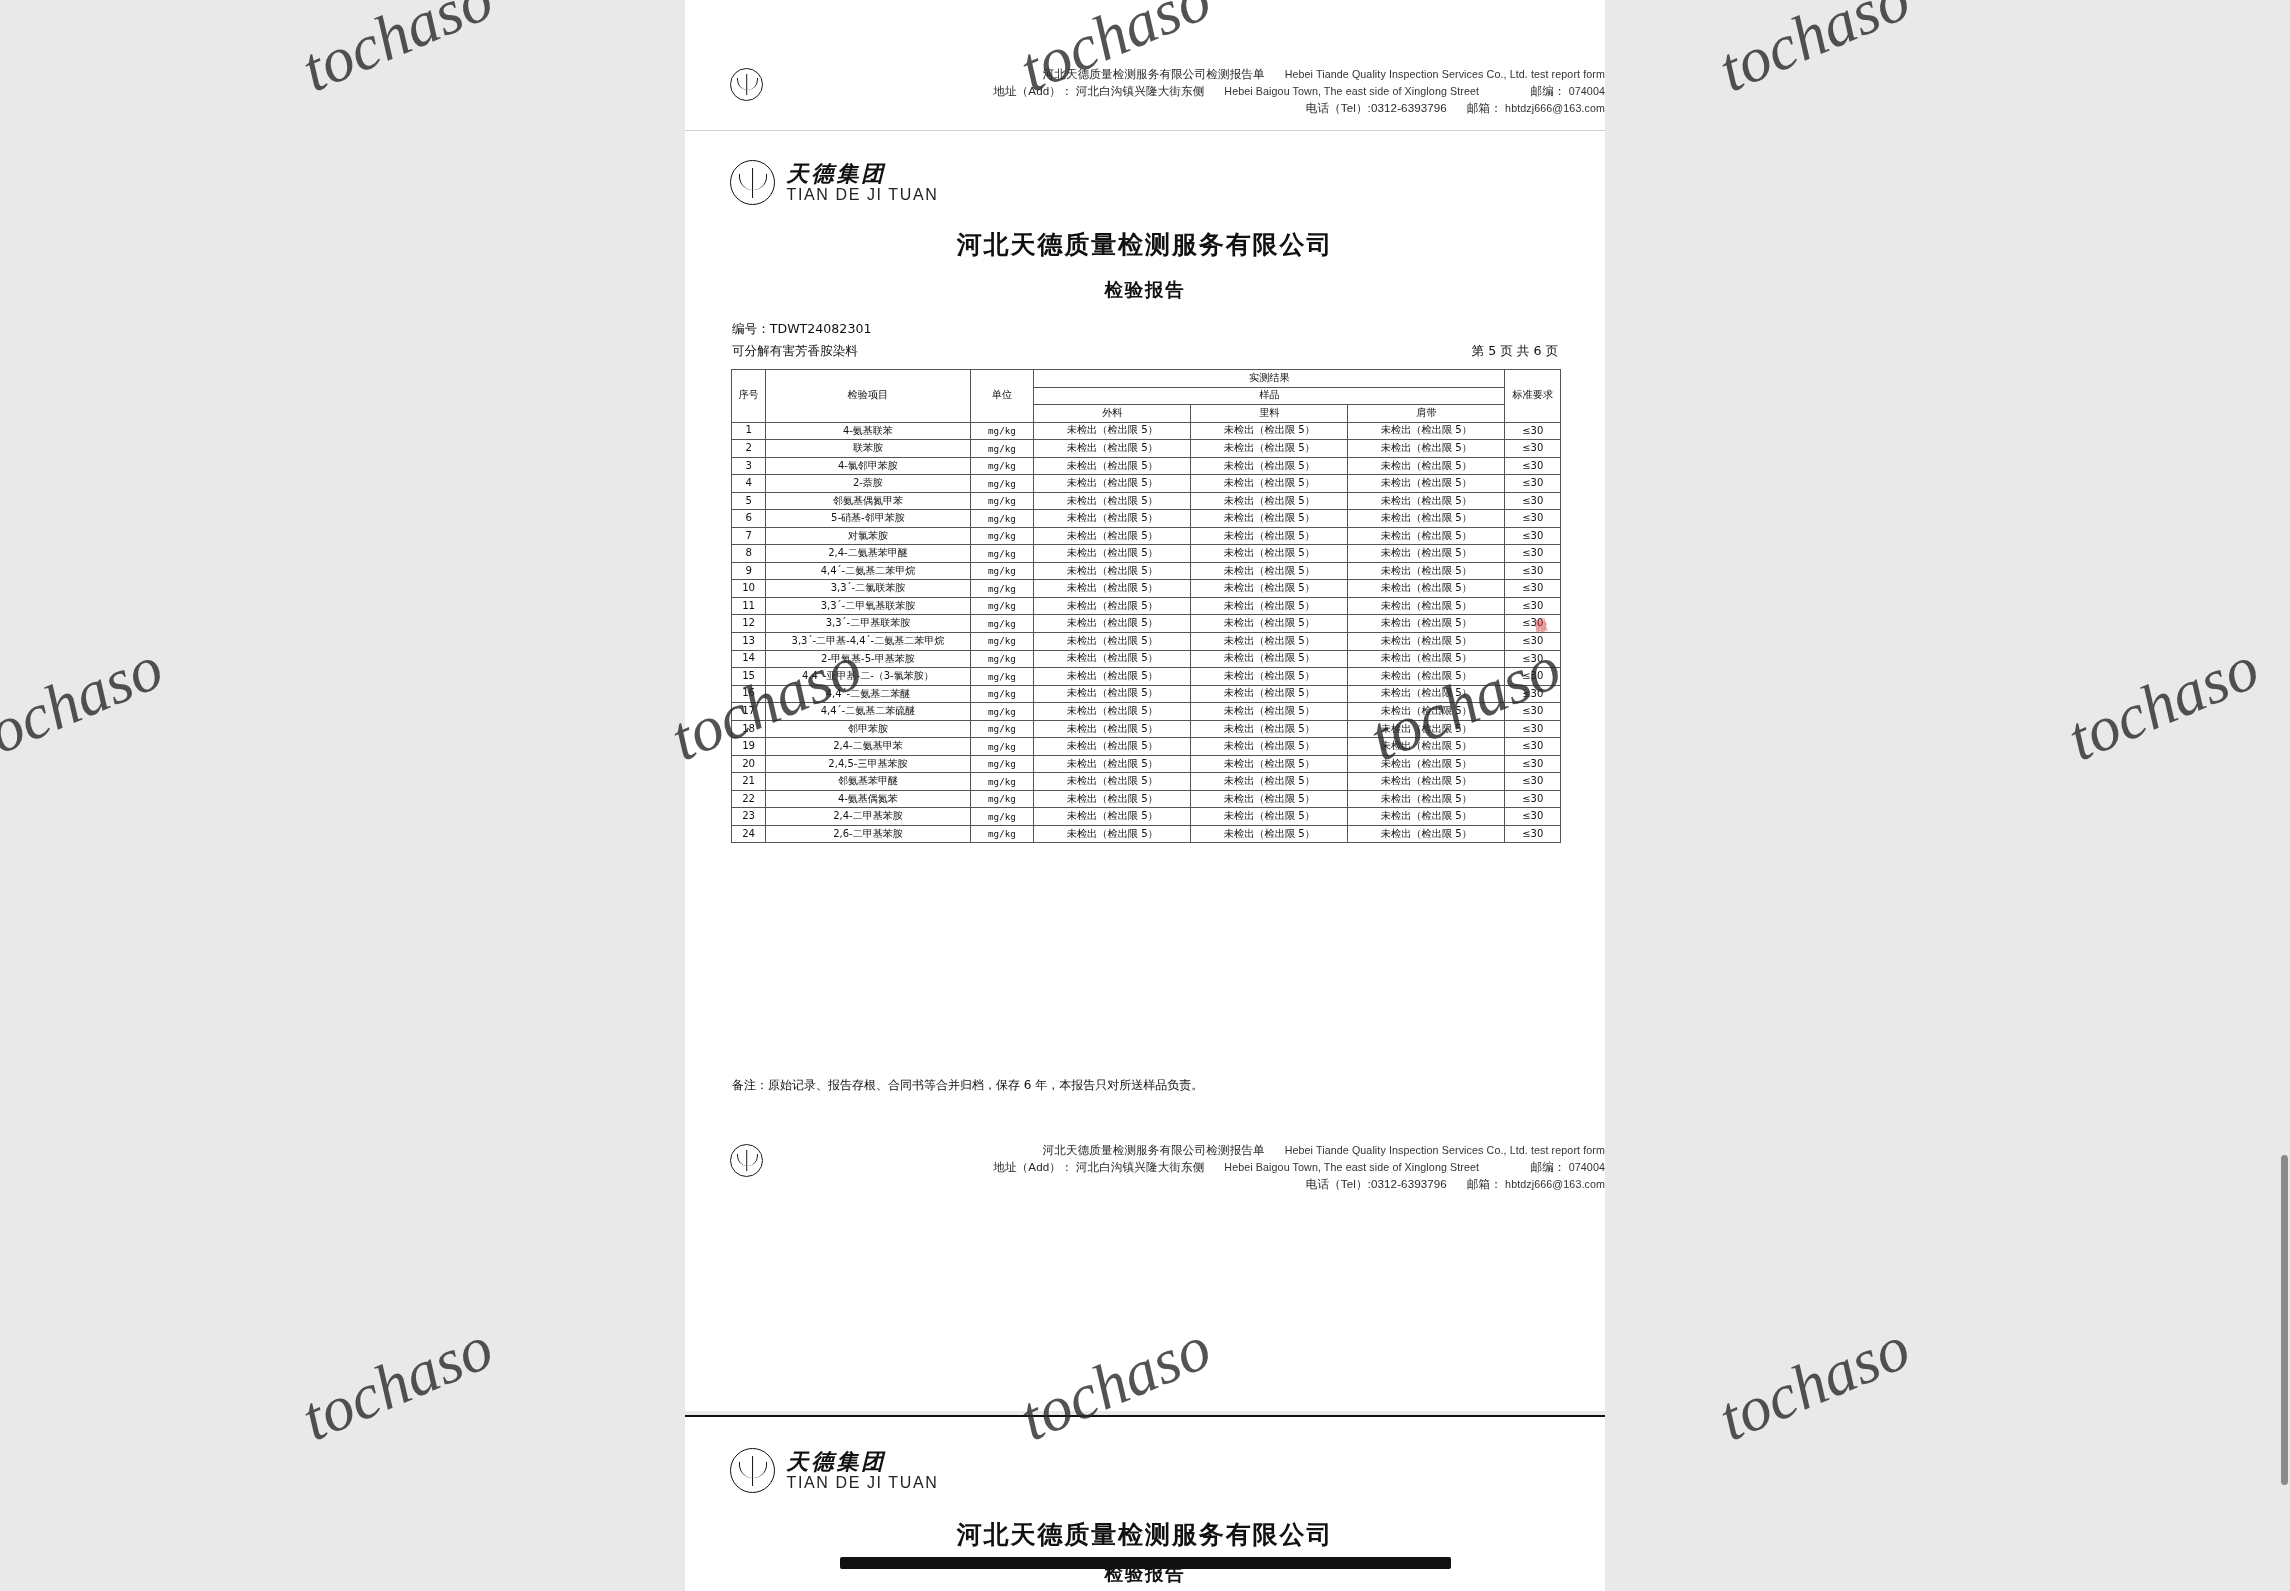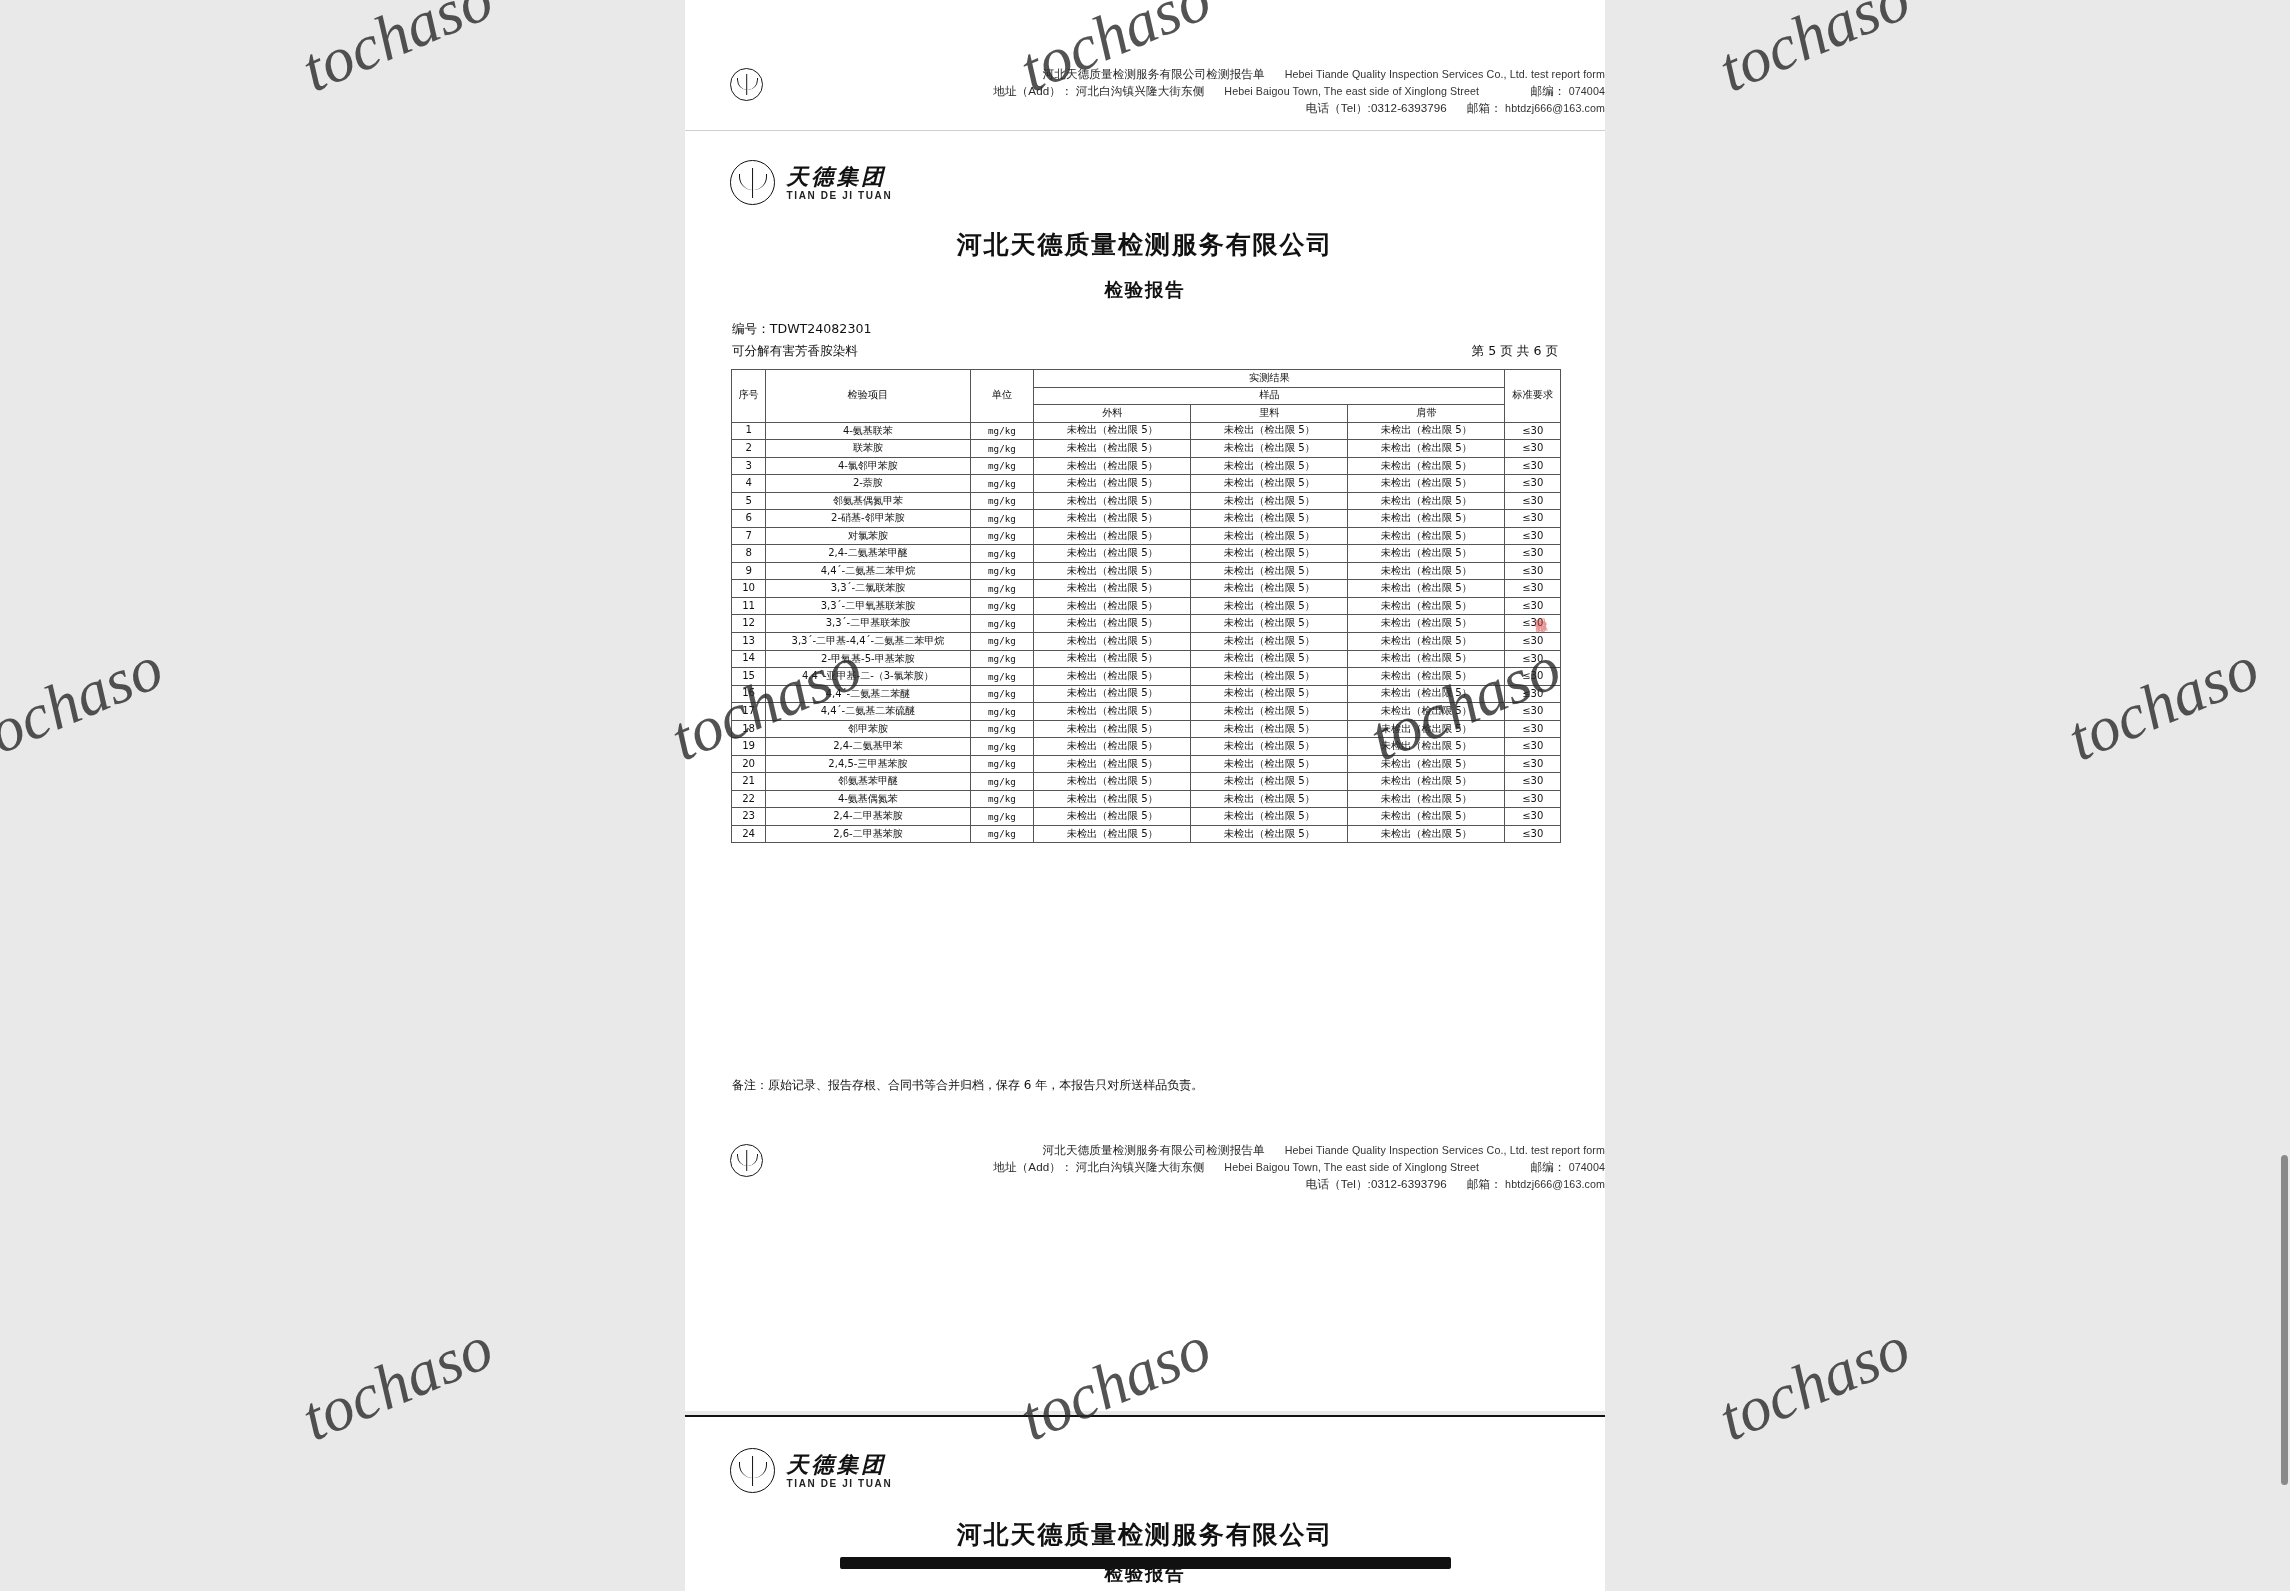--- a/index.html
+++ b/index.html
@@ -89,21 +89,21 @@
     border-top: none; border-bottom: none;
     border-radius: 0 0 13.6px 13.6px;
   }
   .brand-text-cn {
     font-size: 22px; font-weight: 700; letter-spacing: 2.9px;
     color: #111; line-height: 1.15;
     font-family: "DejaVu Sans", sans-serif;
     font-style: italic;
   }
   .brand-text-en {
-    font-size: 10px; letter-spacing: 1.6px; color: #222; font-weight: bold;
+    font-size: 16px; letter-spacing: 1.6px; color: #222;
   }
 
   .doc-title {
     position: absolute; left: 0; right: 0; top: 97px;
     text-align: center;
     font-size: 25px; font-weight: 700; color: #111;
     letter-spacing: 1.9px;
     font-family: "DejaVu Sans", sans-serif;
   }
   .doc-subtitle {
@@ -354,21 +354,21 @@
                 <td>5</td>
                 <td class="item-cell">邻氨基偶氮甲苯</td>
                 <td class="cell-unit">mg/kg</td>
                 <td>未检出（检出限 5）</td>
                 <td>未检出（检出限 5）</td>
                 <td>未检出（检出限 5）</td>
                 <td class="cell-std">≤30</td>
               </tr>
               <tr>
                 <td>6</td>
-                <td class="item-cell">2-硝基-邻甲苯胺</td>
+                <td class="item-cell">5-硝基-邻甲苯胺</td>
                 <td class="cell-unit">mg/kg</td>
                 <td>未检出（检出限 5）</td>
                 <td>未检出（检出限 5）</td>
                 <td>未检出（检出限 5）</td>
                 <td class="cell-std">≤30</td>
               </tr>
               <tr>
                 <td>7</td>
                 <td class="item-cell">对氯苯胺</td>
                 <td class="cell-unit">mg/kg</td>

